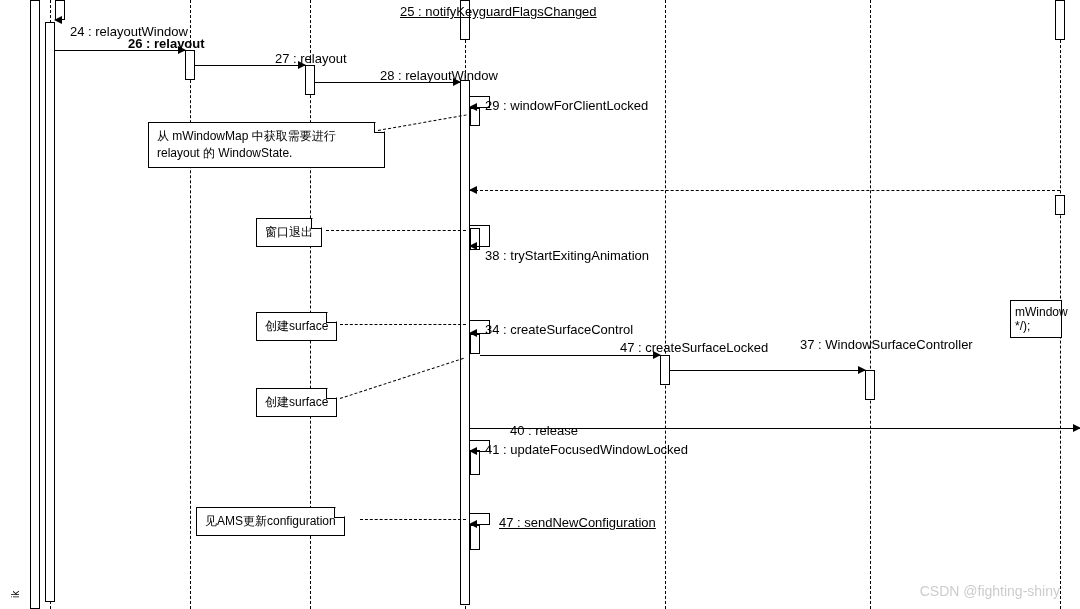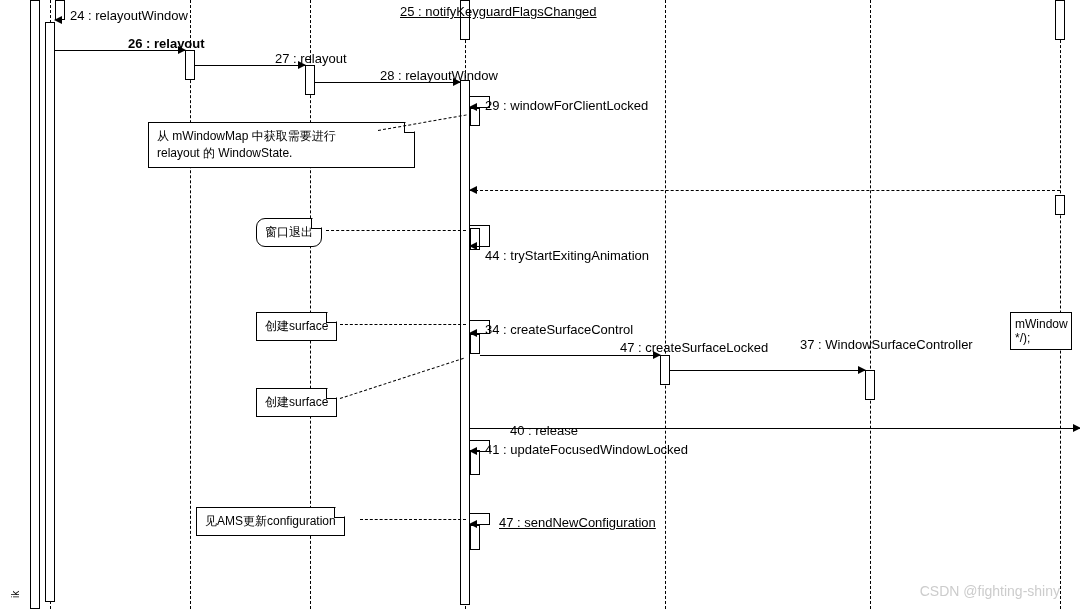--- a/index.html
+++ b/index.html
@@ -155,86 +155,86 @@
 <div class="activation" style="left:470px; top:108px; height:18px;"></div>
 <div class="activation" style="left:470px; top:228px; height:22px;"></div>
 <div class="activation" style="left:470px; top:334px; height:20px;"></div>
 <div class="activation" style="left:470px; top:450px; height:25px;"></div>
 <div class="activation" style="left:470px; top:525px; height:25px;"></div>
 <div class="activation" style="left:660px; top:355px; height:30px;"></div>
 <div class="activation" style="left:865px; top:370px; height:30px;"></div>
 <div class="activation" style="left:1055px; top:0px; height:40px;"></div>
 <div class="activation" style="left:1055px; top:195px; height:20px;"></div>
 
-<div class="msg-label" style="left:70px; top:8px;text-align:center;">24 : relayoutWindow</div>
+<div class="msg-label" style="left:70px; top:24px;text-align:center;">24 : relayoutWindow</div>
 <div class="arrow left" style="left:55px; top:19px; width:10px; background:none; border-top:1px dashed #000;"></div>
 
 <div class="msg-label" style="left:400px; top:4px;text-decoration:underline;">25 : notifyKeyguardFlagsChanged</div>
 
 <div class="msg-label" style="left:128px; top:36px;font-weight:bold;">26 : relayout</div>
 <div class="arrow" style="left:55px; top:50px; width:130px;"></div>
 
 <div class="msg-label" style="left:275px; top:51px;">27 : relayout</div>
 <div class="arrow" style="left:195px; top:65px; width:110px;"></div>
 
 <div class="msg-label" style="left:380px; top:68px;">28 : relayoutWindow</div>
 <div class="arrow" style="left:315px; top:82px; width:145px;"></div>
 
 <div class="msg-label" style="left:485px; top:98px;text-align:center;">29 : windowForClientLocked</div>
 <div class="self-arrow" style="left:470px; top:96px; height:12px;"></div>
 
 <div class="return-arrow" style="left:470px; top:190px; width:590px;"></div>
 
-<div class="msg-label" style="left:485px; top:248px;">44 : tryStartExitingAnimation</div>
+<div class="msg-label" style="left:485px; top:248px;">38 : tryStartExitingAnimation</div>
 <div class="self-arrow" style="left:470px; top:225px; height:22px;"></div>
 
 <div class="msg-label" style="left:485px; top:322px;">34 : createSurfaceControl</div>
 <div class="self-arrow" style="left:470px; top:320px; height:14px;"></div>
 
 <div class="msg-label" style="left:620px; top:340px;">47 : createSurfaceLocked</div>
 <div class="arrow" style="left:480px; top:355px; width:180px;"></div>
 
 <div class="msg-label" style="left:800px; top:337px;">37 : WindowSurfaceController</div>
 <div class="arrow" style="left:670px; top:370px; width:195px;"></div>
 
 <div class="msg-label" style="left:510px; top:423px;">40 : release</div>
 <div class="arrow" style="left:470px; top:428px; width:610px;"></div>
 
 <div class="msg-label" style="left:485px; top:442px;">41 : updateFocusedWindowLocked</div>
 <div class="self-arrow" style="left:470px; top:440px; height:12px;"></div>
 
 <div class="msg-label" style="left:499px; top:515px;text-decoration:underline;">47 : sendNewConfiguration</div>
 <div class="self-arrow" style="left:470px; top:513px; height:12px;"></div>
 
-<div class="note" style="left:148px; top:122px; width:267px;">
+<div class="note" style="left:148px; top:122px; width:237px;">
   <span style="white-space:pre-line;">从 mWindowMap 中获取需要进行
 relayout 的 WindowState.</span>
 </div>
 <div class="note-line" style="left:378px; top:130px; width:90px; transform:rotate(-10deg); transform-origin:left;"></div>
 
-<div class="note" style="left:256px; top:218px;border-radius:9px;">
+<div class="note" style="left:256px; top:218px;">
   <span>窗口退出</span>
 </div>
 <div class="note-line" style="left:326px; top:230px; width:140px;"></div>
 
 <div class="note" style="left:256px; top:312px;">
   <span>创建surface</span>
 </div>
 <div class="note-line" style="left:340px; top:324px; width:126px;"></div>
 
 <div class="note" style="left:256px; top:388px;">
   <span>创建surface</span>
 </div>
 <div class="note-line" style="left:340px; top:398px; width:130px; transform:rotate(-18deg); transform-origin:left;"></div>
 
 <div class="note" style="left:196px; top:507px;">
   <span>见AMS更新configuration</span>
 </div>
 <div class="note-line" style="left:360px; top:519px; width:106px;"></div>
 
-<div class="overflow-box" style="left:1010px; top:312px; width:62px;">
+<div class="overflow-box" style="left:1010px; top:300px; width:52px;">
   <span style="white-space:pre-line;">mWindow
 */);</span>
 </div>
 
 <div class="vert-label" style="left:10px; top:598px;">ik</div>
 
 <div class="watermark">CSDN @fighting-shiny</div>
 
 </body></html>

